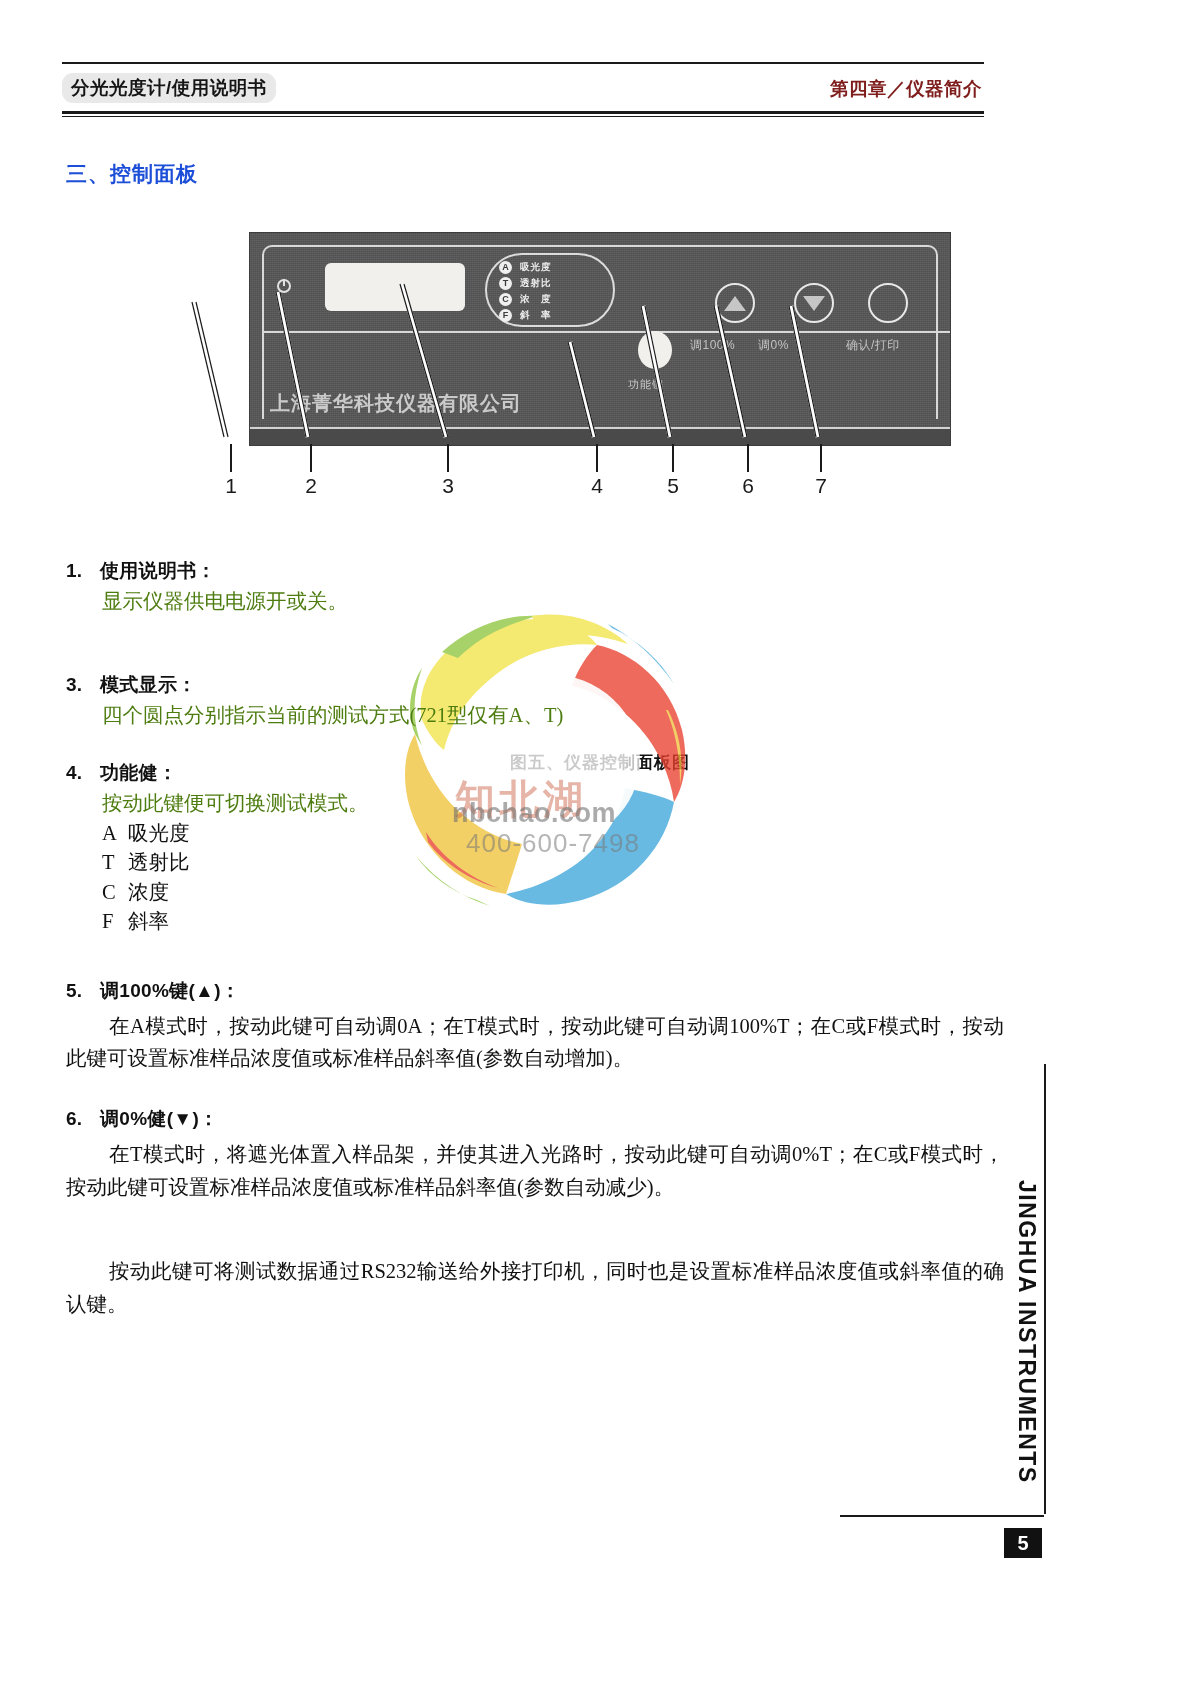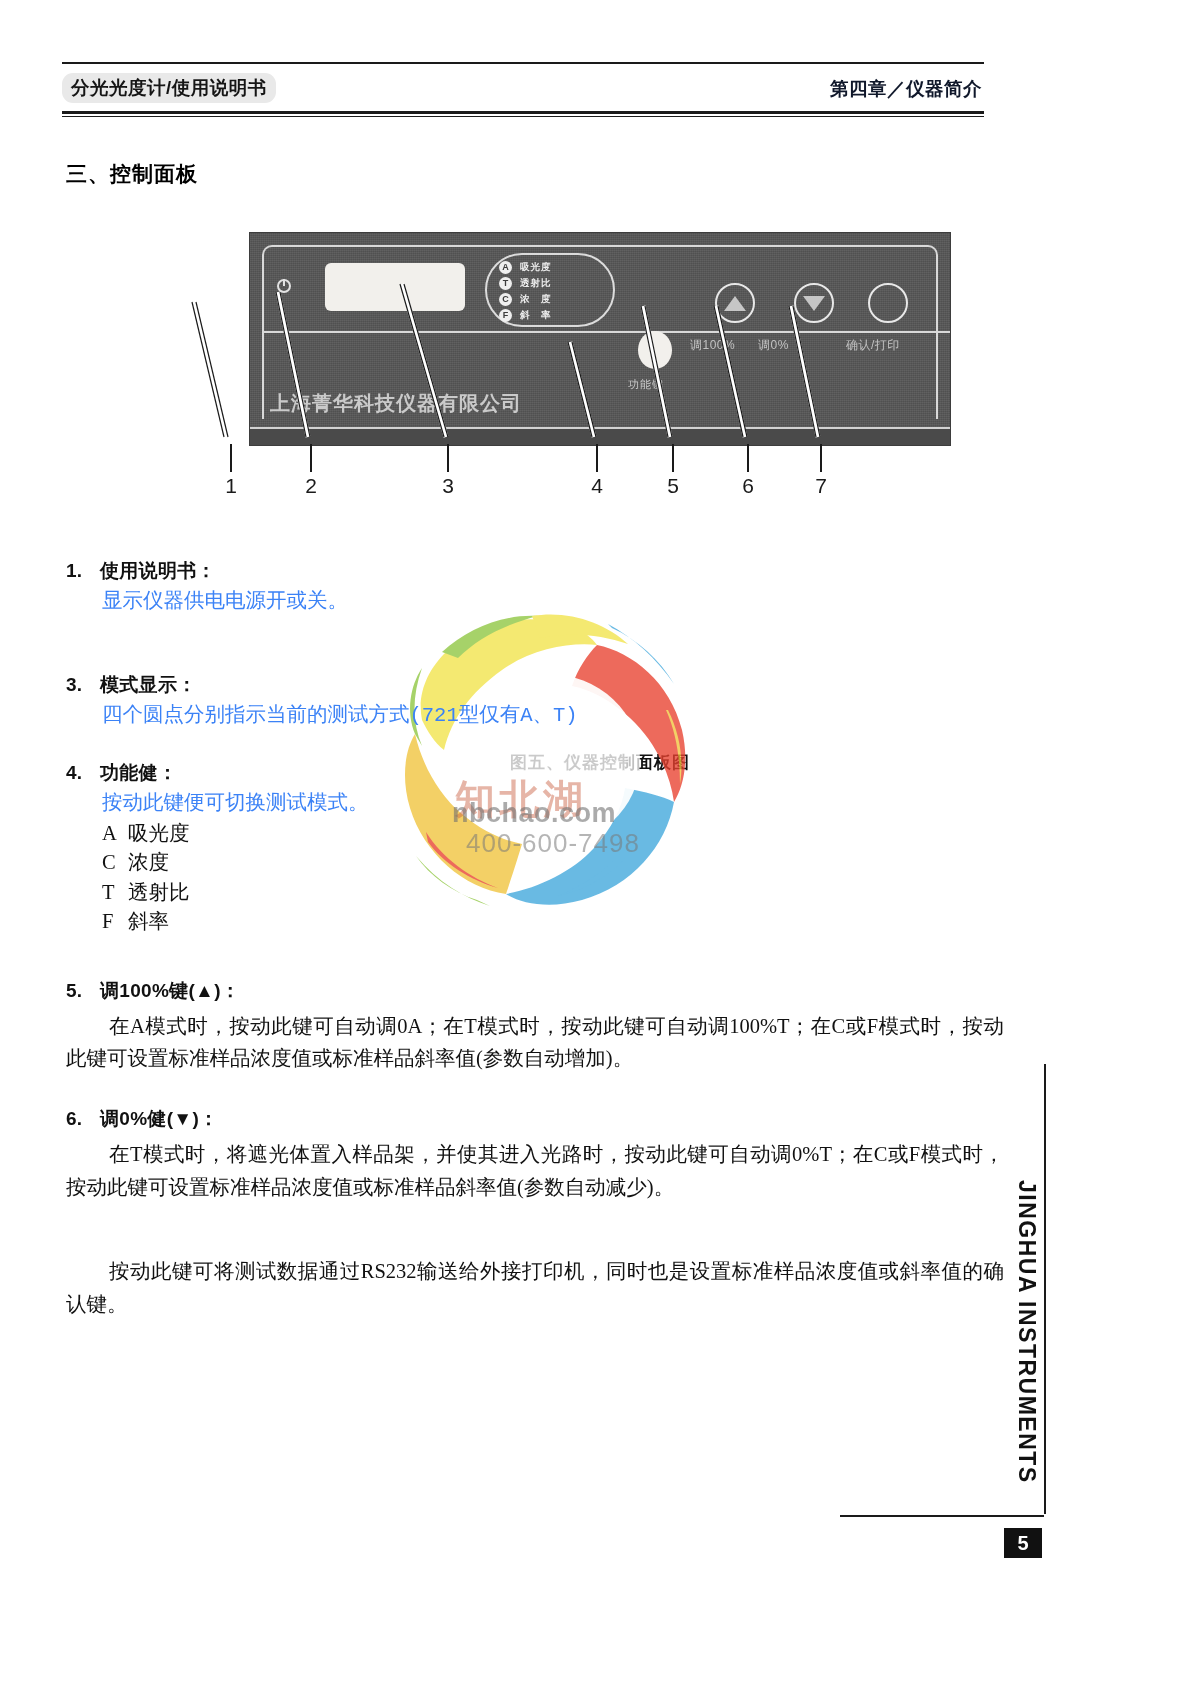--- a/index.html
+++ b/index.html
@@ -48,21 +48,21 @@
     border-radius: 11px;
     padding: 2px 9px 3px 9px;
     color: #151515;
     text-align: right;
   }
   .hdr-right {
     font-family: "Liberation Sans", "DejaVu Sans", sans-serif;
     font-weight: bold;
     font-size: 18.5px;
     letter-spacing: 0.5px;
-    color: #0f172a;
+    color: #7f1d1d;
     padding-right: 2px;
     text-align: right;
   }
   .hdr-rule-bot {
     height: 3px;
     background: #1a1a1a;
     width: 100%;
     margin-top: 2px;
   }
   .hdr-rule-bot2 {
@@ -74,21 +74,21 @@
 
   
   .sec-title {
     position: absolute;
     left: 66px;
     top: 160px;
     font-family: "Liberation Sans", "DejaVu Sans", sans-serif;
     font-weight: bold;
     font-size: 21px;
     letter-spacing: 1px;
-    color: #000000;
+    color: #1d4ed8;
   }
 
   
   .figure-wrap {
     position: absolute;
     left: 0;
     top: 232px;
     width: 1200px;
   }
   .panel-photo {
@@ -303,24 +303,24 @@
   .item-head {
     font-family: "Liberation Sans", "DejaVu Sans", sans-serif;
     font-weight: bold;
     font-size: 19px;
     letter-spacing: 0.3px;
     color: #111;
     white-space: nowrap;
   }
   .item-head .num { display: inline-block; width: 34px; }
   .item-body {
-    font-family: Liberation Mono, monospace;
+    font-family: Liberation Serif, serif;
     font-size: 20.5px;
     line-height: 1.55;
-    color: #3b82f6;
+    color: #4d7c0f;
     margin-left: 36px;
     margin-top: 2px;
   }
   .item-spacer { height: 26px; }
   .modes {
     margin-left: 36px;
     font-family: "Liberation Serif", "DejaVu Serif", serif;
     font-size: 20.5px;
     line-height: 1.42;
     color: #111;
@@ -587,24 +587,24 @@
     <div class="item">
       <div class="item-head">
         <span class="num">4.</span><span>功能健：</span>
       </div>
       <div class="item-body">按动此键便可切换测试模式。</div>
       <div class="modes">
         <div class="mode-line">
           <span class="k">A</span><span>吸光度</span>
         </div>
         <div class="mode-line">
+          <span class="k">T</span><span>透射比</span>
+        </div>
+        <div class="mode-line">
           <span class="k">C</span><span>浓度</span>
-        </div>
-        <div class="mode-line">
-          <span class="k">T</span><span>透射比</span>
         </div>
         <div class="mode-line">
           <span class="k">F</span><span>斜率</span>
         </div>
       </div>
     </div>
     <div class="item-spacer" style="height:40px;"></div>
 
     <div class="item">
       <div class="item-head">

